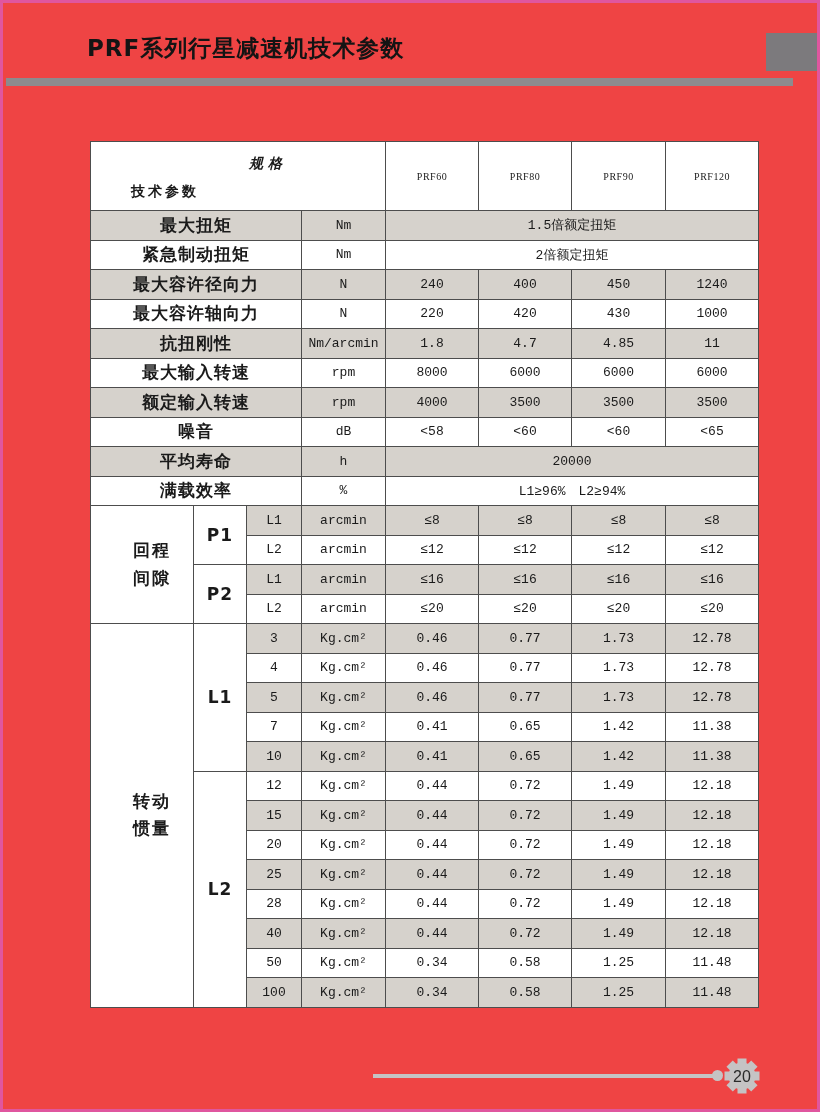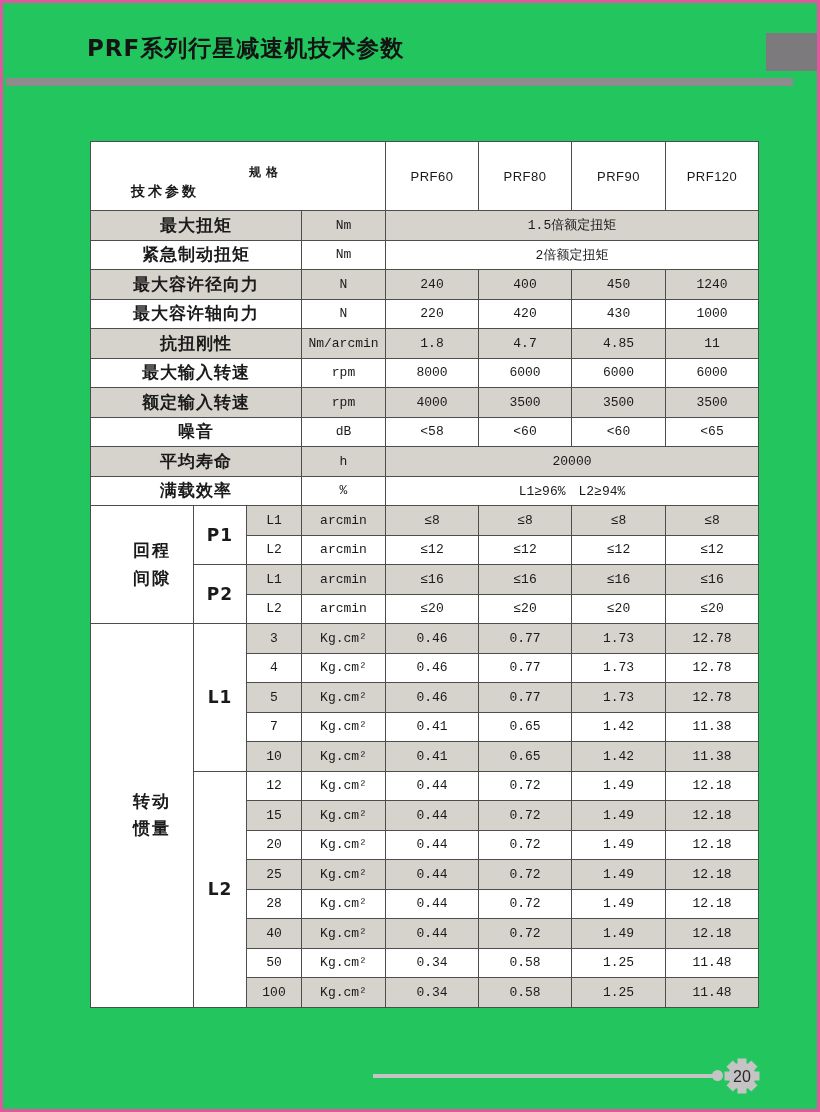--- a/index.html
+++ b/index.html
@@ -1,18 +1,18 @@
 <!DOCTYPE html>
 <html><head>
 <meta charset="utf-8">
 <style>
   html,body{margin:0;padding:0;background:#fff;}
   .page{
     position:relative; width:820px; height:1112px; box-sizing:border-box;
-    background:#22c55e; border:3px solid #e0569f; overflow:hidden;
+    background:#ef4444; border:3px solid #e0569f; overflow:hidden;
     font-family:"DejaVu Sans", sans-serif; color:#1a1a1a;
   }
   .title{
     position:absolute; left:84px; top:30px;
     font-size:23px; font-weight:bold; letter-spacing:1px; color:#141414;
   }
   .corner-block{
     position:absolute; left:763px; top:30px; width:54px; height:38px;
     background:#7c7a7d;
   }
@@ -34,32 +34,32 @@
   .spec td.grp{background:#fff !important;}
   .lbl,.grp{
     font-family:"DejaVu Sans", sans-serif; font-weight:bold; font-size:17px;
     letter-spacing:1px; color:#1a1a1a;
   }
   .unit,.val,.sub{
     font-family:"Liberation Mono","DejaVu Sans Mono",monospace;
     font-size:13px; color:#1a1a1a;
   }
   .colh{
-    font-family:Liberation Sans, sans-serif;
-    font-size:13px; color:#1a1a1a; letter-spacing:0.5px;
+    font-family:Liberation Serif, serif;
+    font-size:10px; color:#1a1a1a; letter-spacing:0.5px;
   }
   .diag{
     position:relative;
     background-image:linear-gradient(to bottom right,
       transparent calc(50% - 0.6px), #4d4d4d calc(50% - 0.6px),
       #4d4d4d calc(50% + 0.6px), transparent calc(50% + 0.6px));
   }
   .diag .sp{
-    position:absolute; left:158px; top:22px;
-    font-size:12px; font-weight:bold; letter-spacing:5px;
+    position:absolute; left:158px; top:13px;
+    font-size:14px; font-weight:bold; letter-spacing:5px;font-style:italic;
   }
   .diag .pm{
     position:absolute; left:22px; bottom:9px;
     font-size:14px; font-weight:bold; letter-spacing:3px;margin-left:18px;
   }
   .wrap2{display:inline-block; width:2.3em; line-height:1.6; letter-spacing:2px;margin-left:20px;}
   .footer-line{
     position:absolute; left:370px; top:1071px; width:345px; height:4px;
     background:#c5c3c4;
   }

